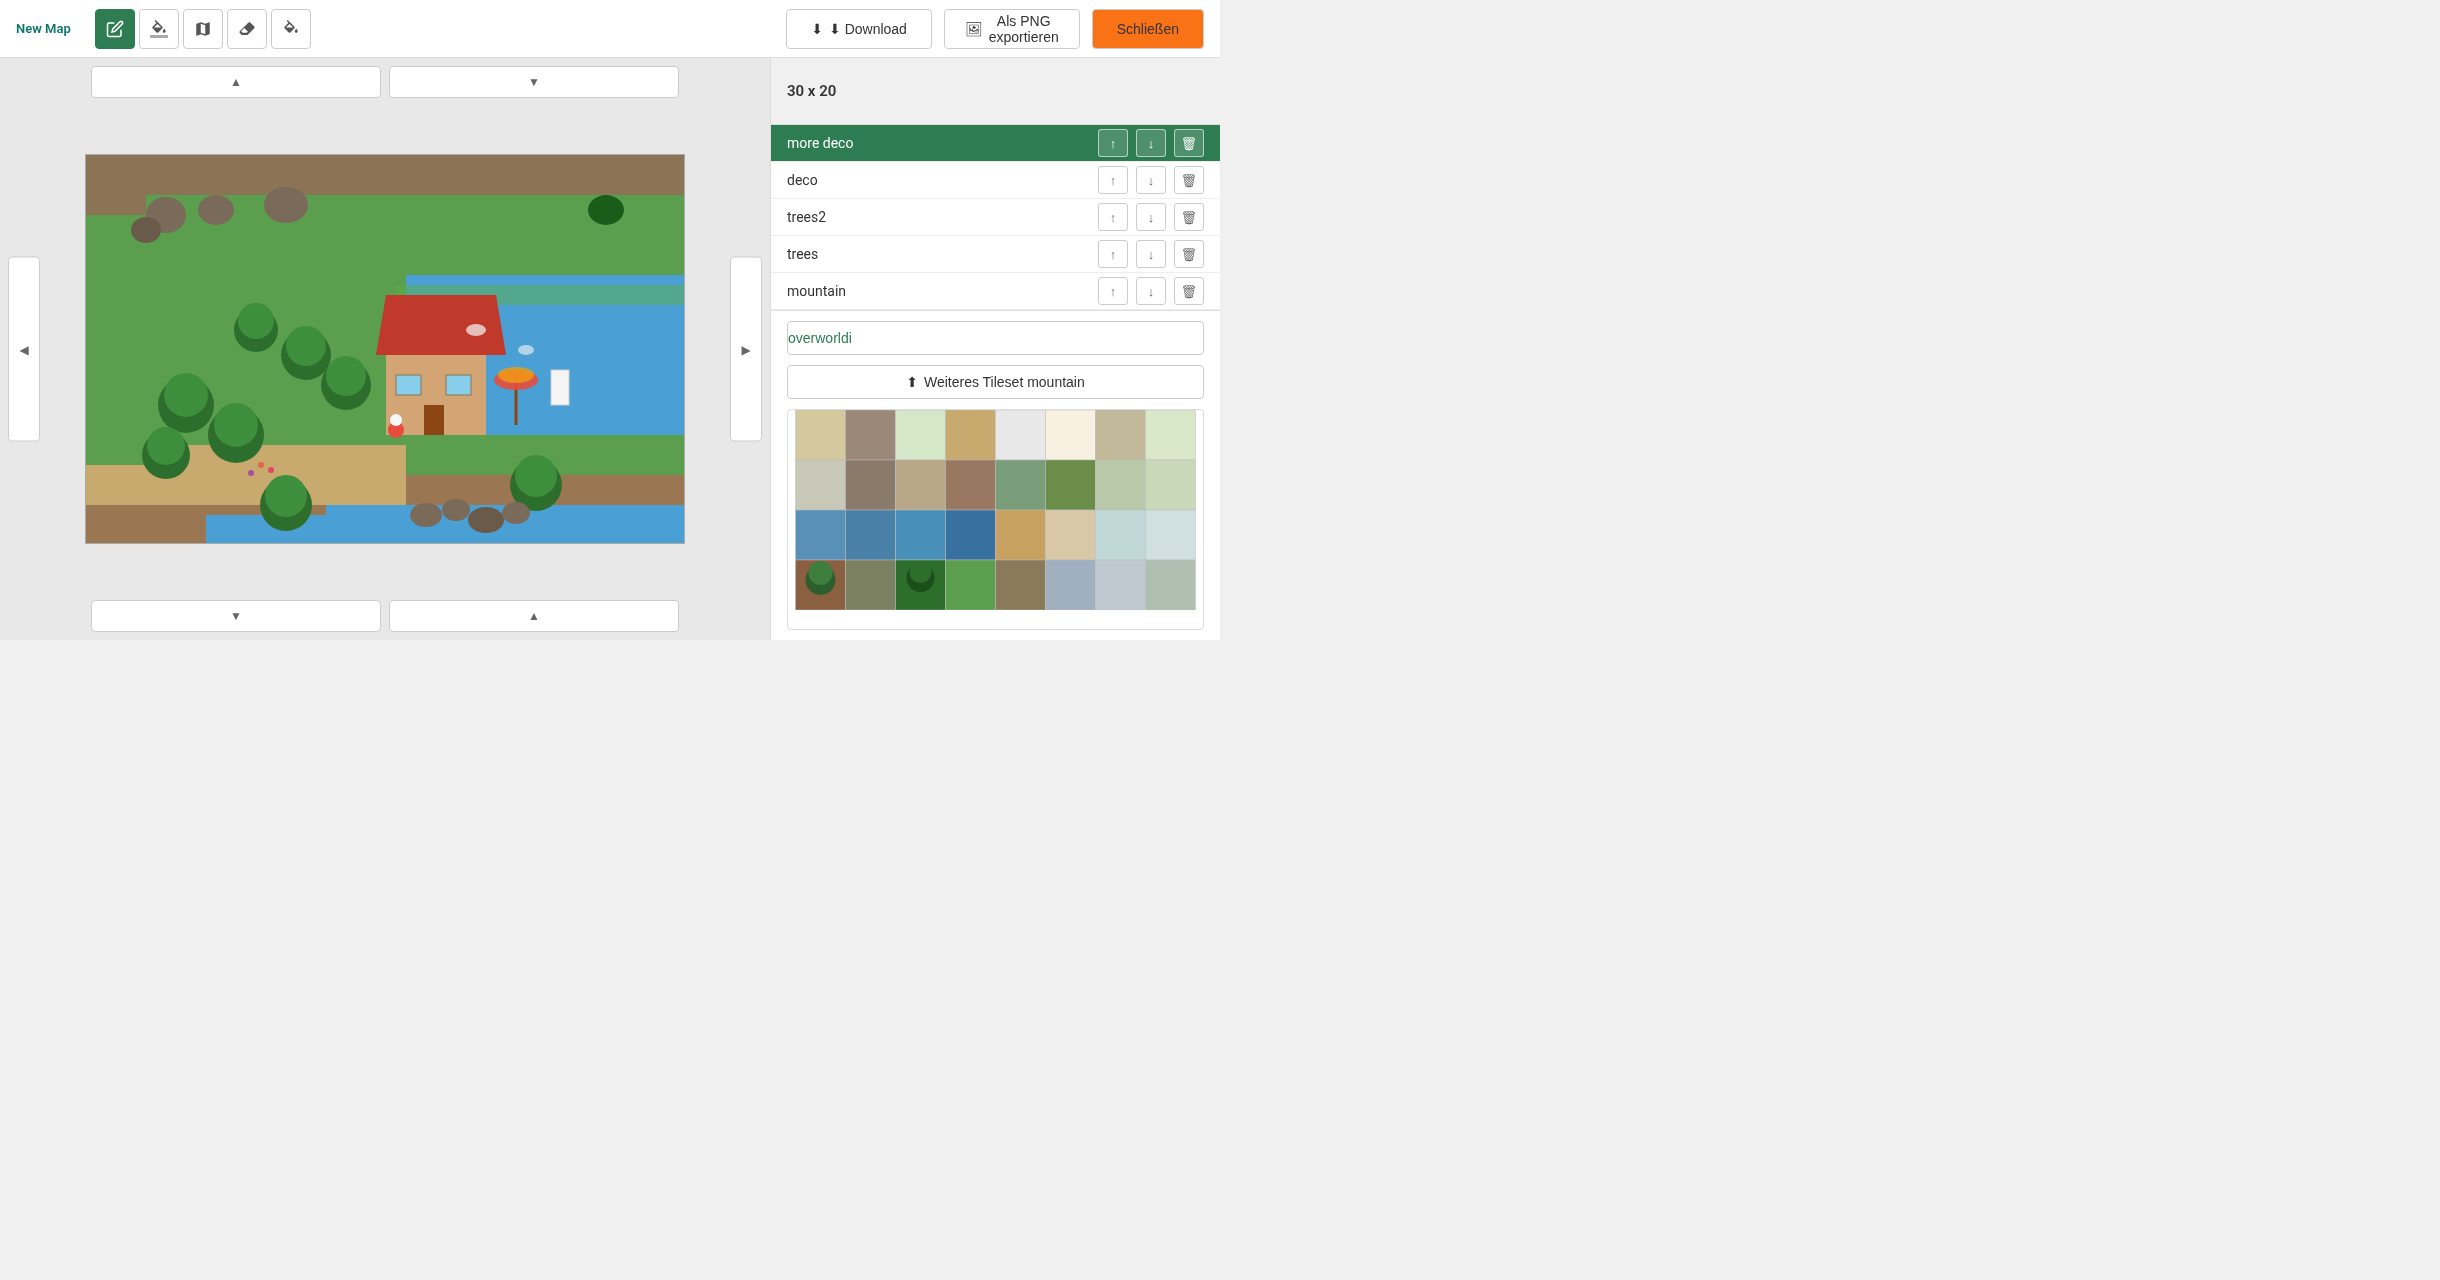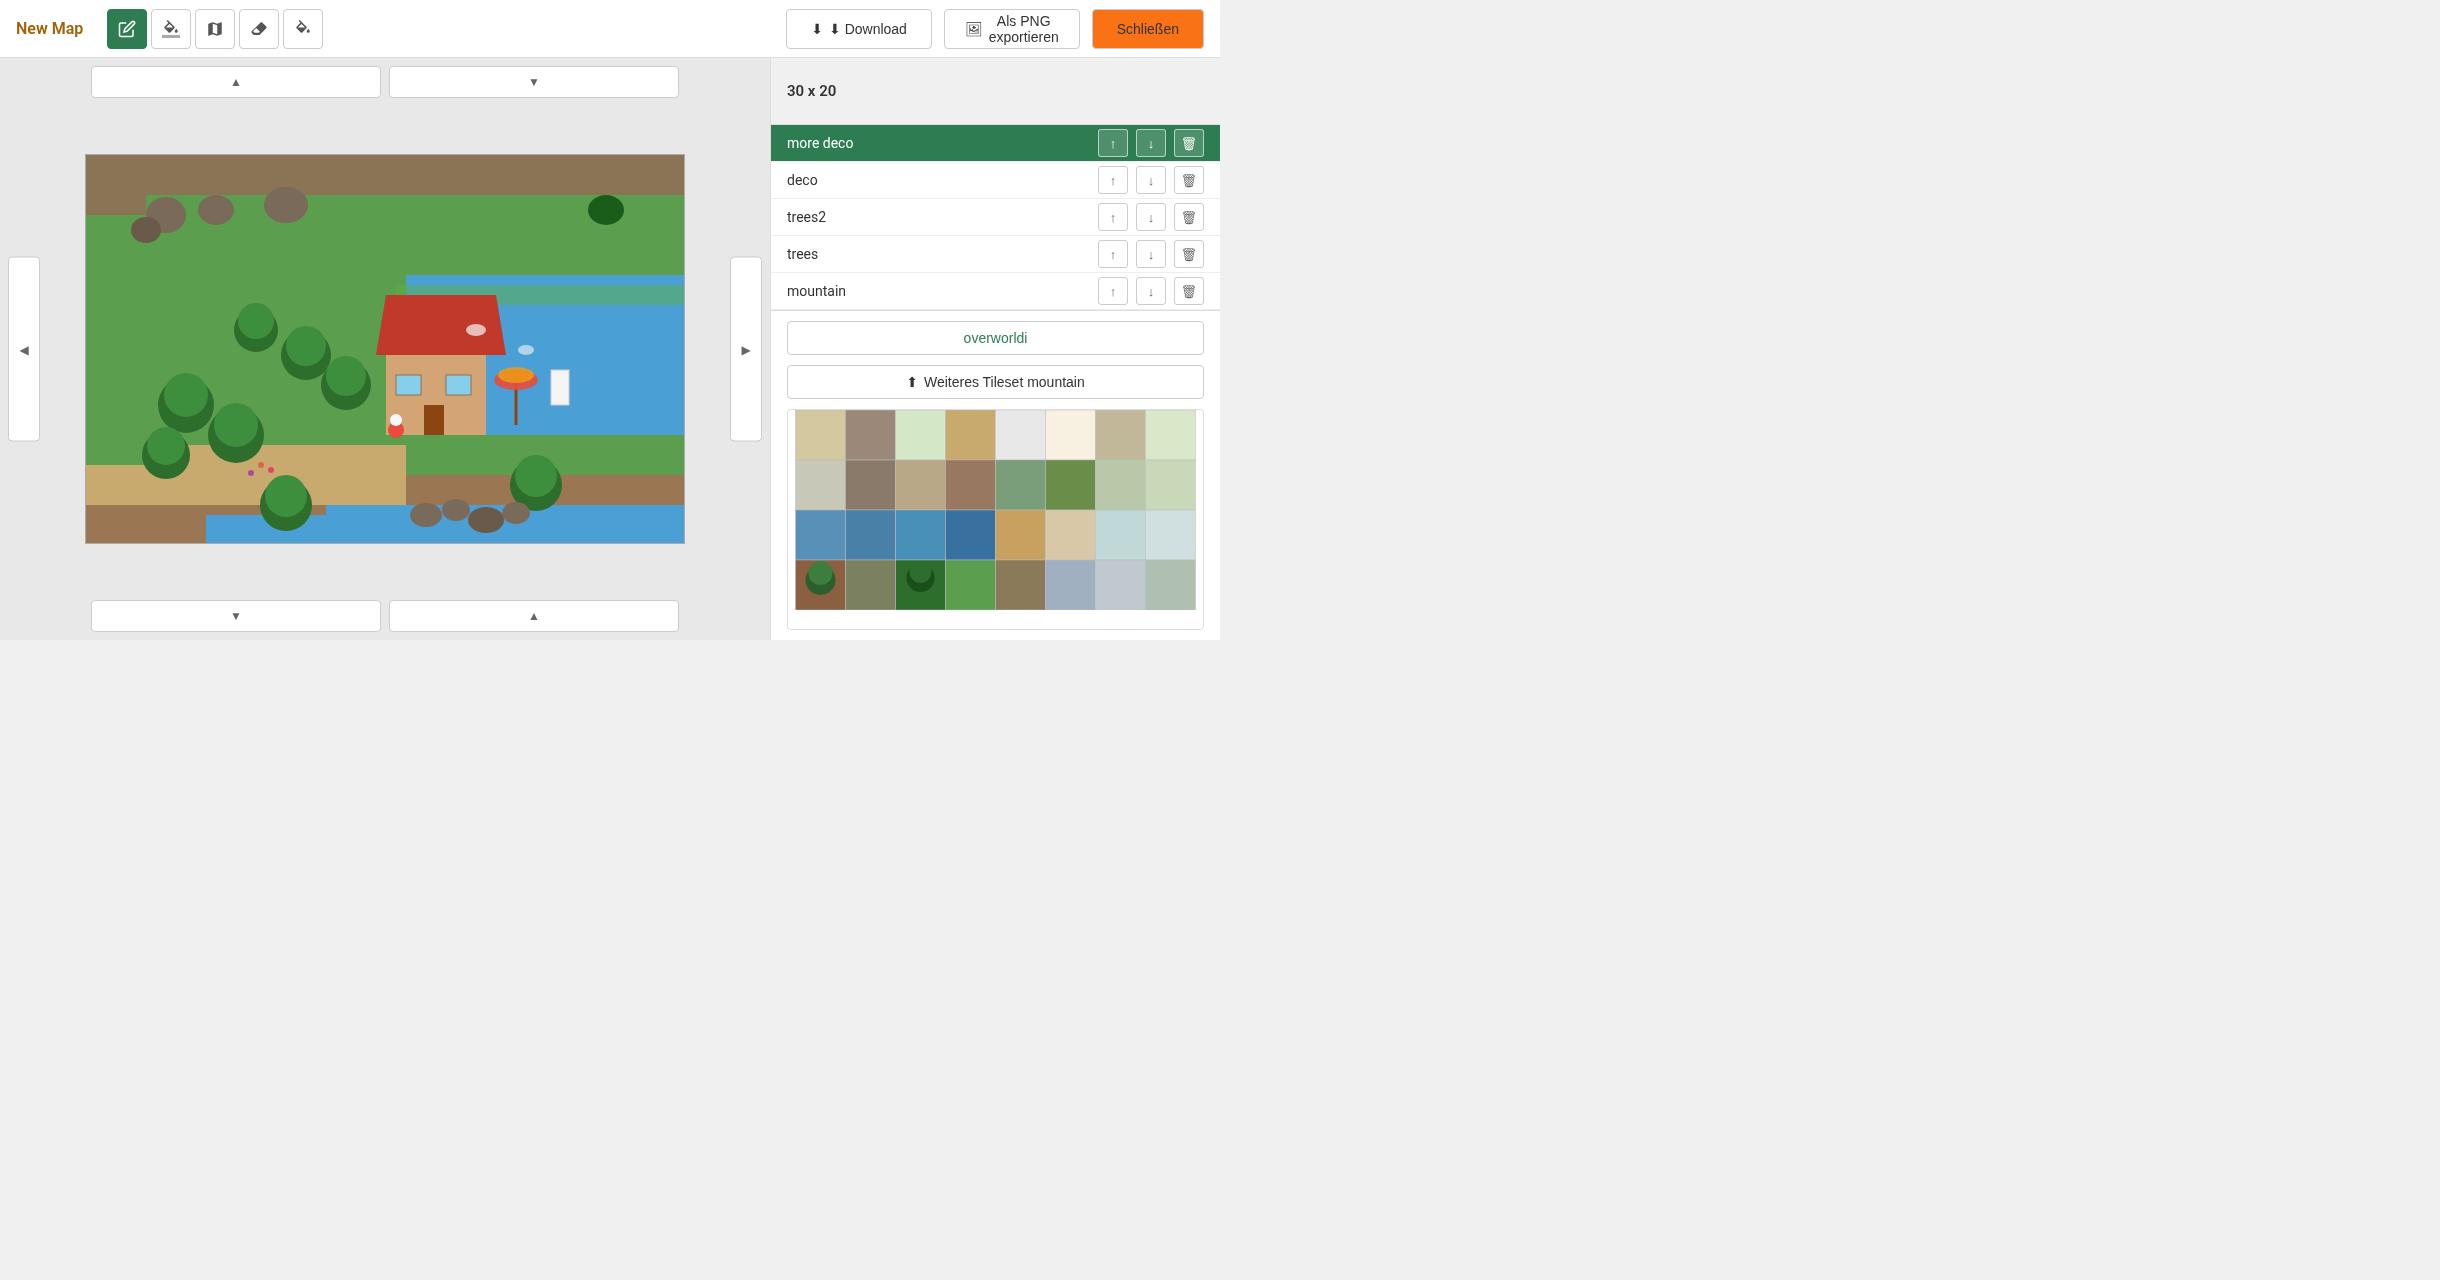--- a/index.html
+++ b/index.html
@@ -17,23 +17,23 @@
     .toolbar {
       display: flex;
       align-items: center;
       background: #fff;
       border-bottom: 1px solid #ddd;
       padding: 0 16px;
       height: 58px;
       gap: 12px;
     }
     .app-title {
-      font-size: 16px;
+      font-size: 13px;
       font-weight: 600;
-      color: #a16207;
+      color: #0f766e;
       margin-right: 12px;
     }
     .tool-group {
       display: flex;
       gap: 4px;
       margin-right: 8px;
     }
     .tool-btn {
       width: 40px;
       height: 40px;
@@ -221,21 +221,21 @@
 
     .tileset-name-btn {
       margin: 10px 16px;
       padding: 8px 0;
       border: 1px solid #ccc;
       border-radius: 4px;
       background: #fff;
       cursor: pointer;
       font-size: 14px;
       color: #2e7d52;
-      text-align: center;
+      text-align: left;
       width: calc(100% - 32px);
     }
 
     .upload-tileset-btn {
       margin: 0 16px 10px 16px;
       padding: 8px 0;
       border: 1px solid #ccc;
       border-radius: 4px;
       background: #fff;
       cursor: pointer;

